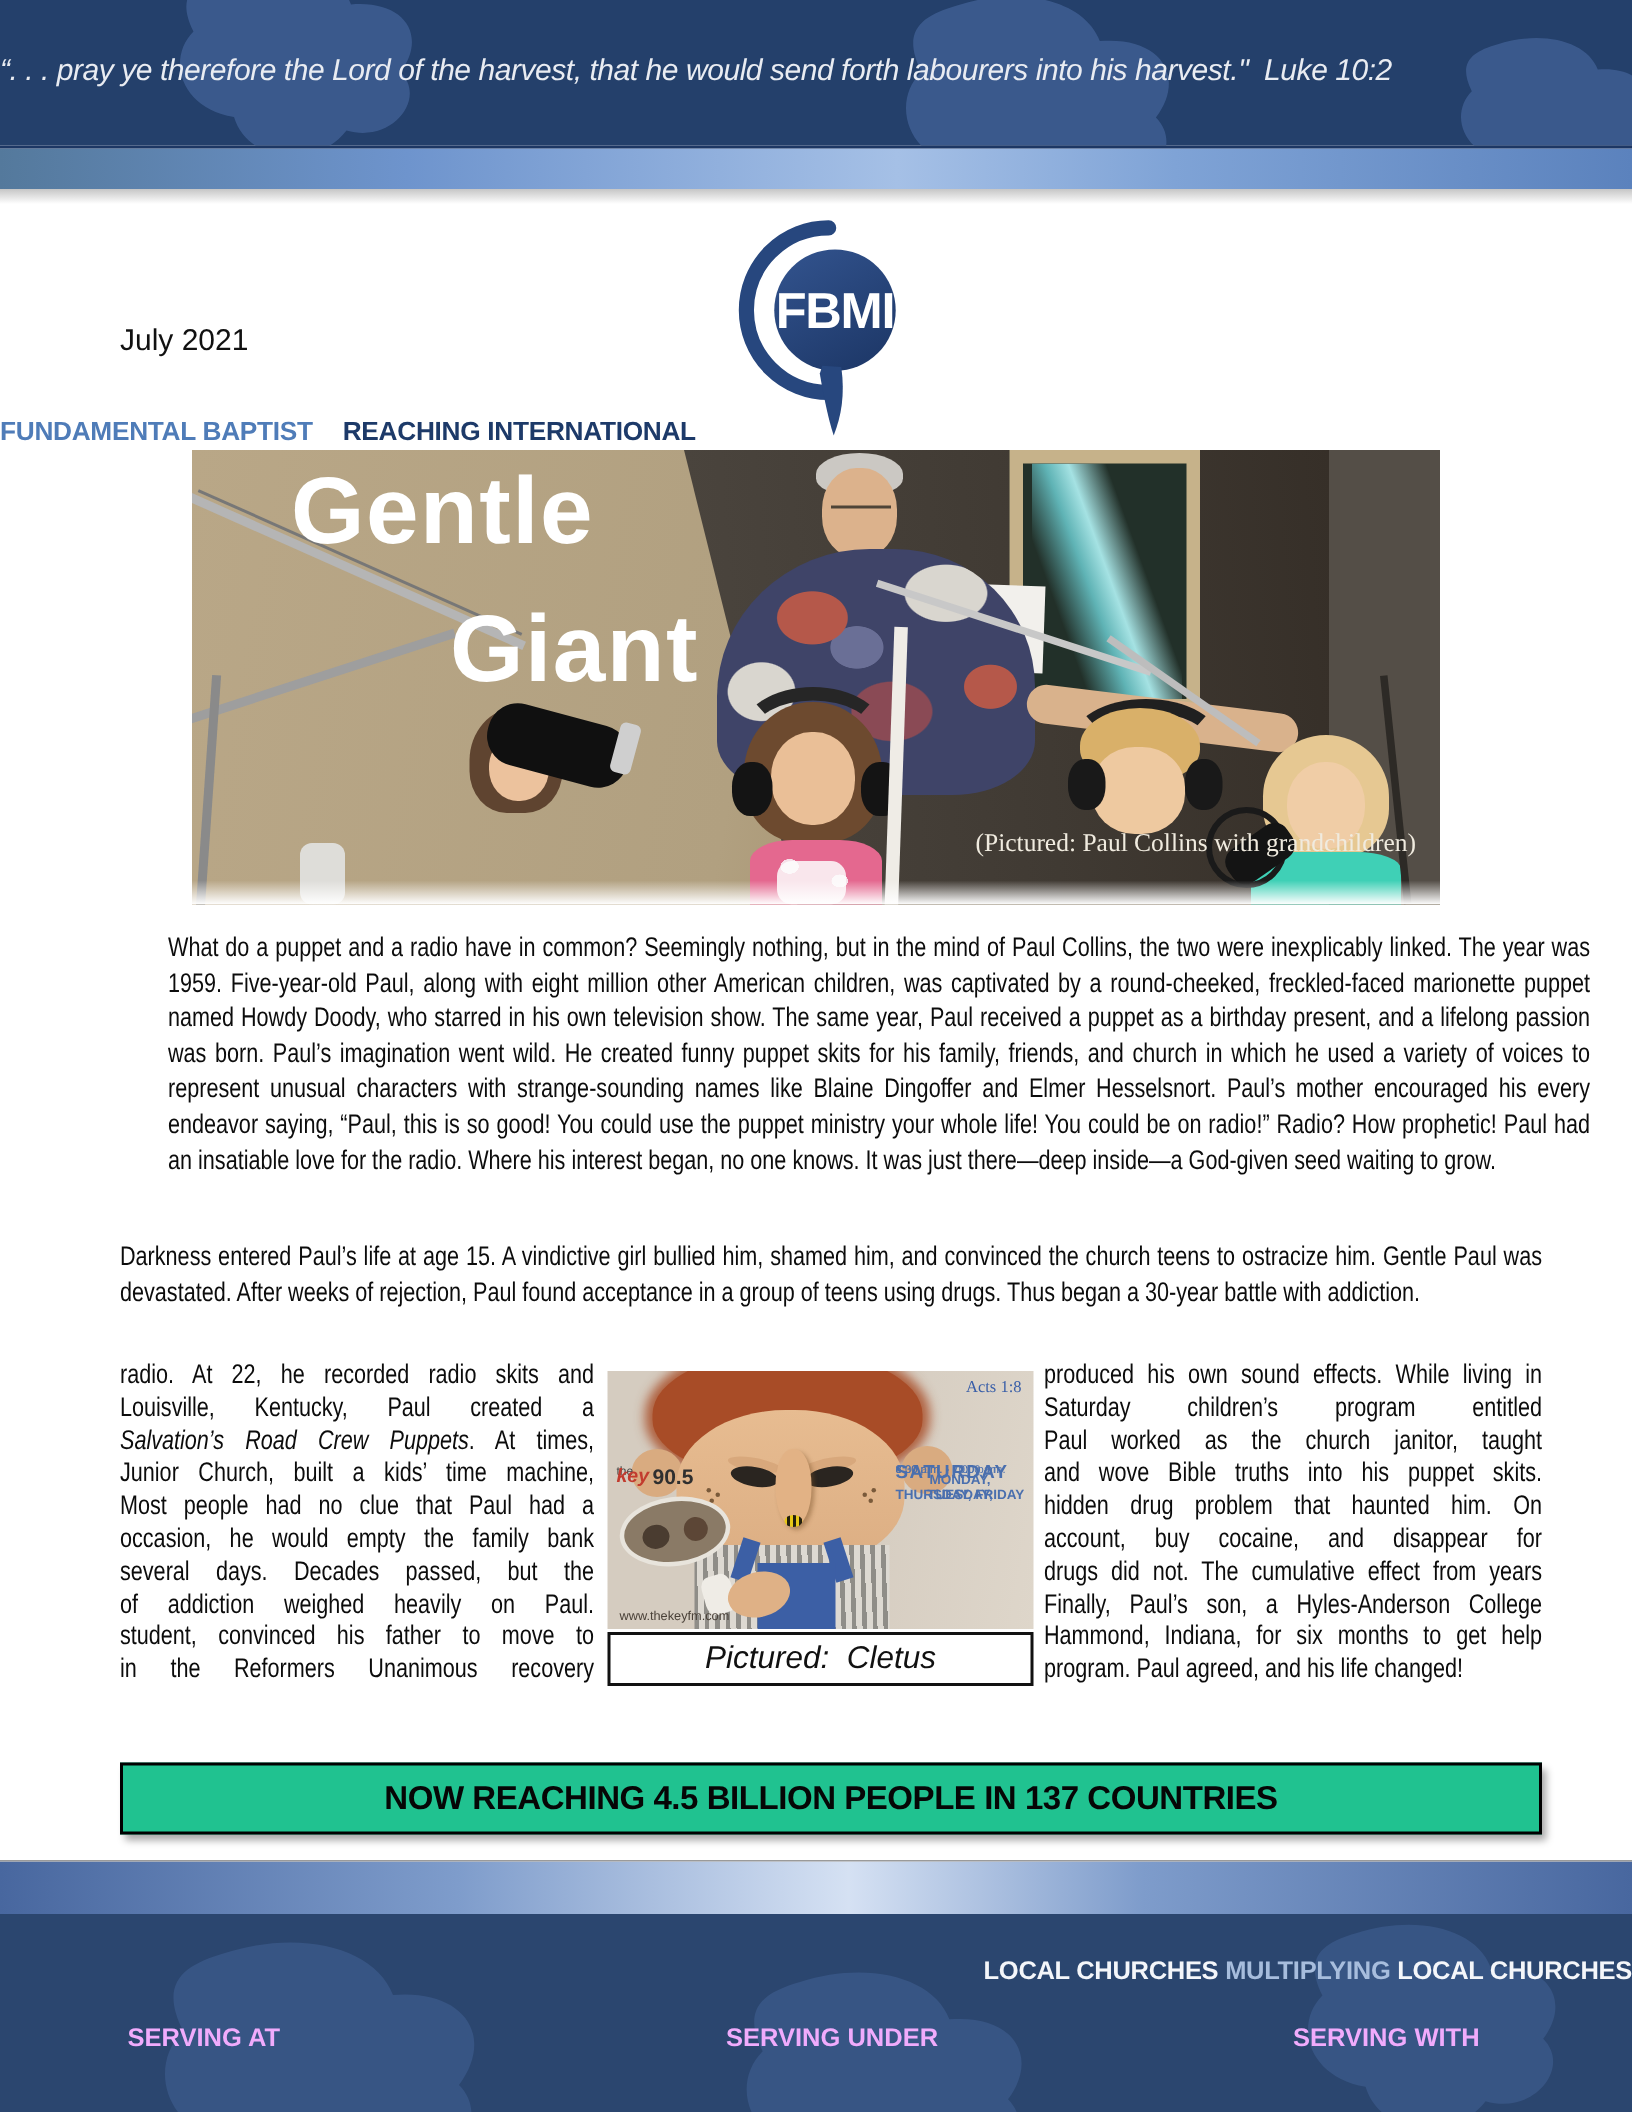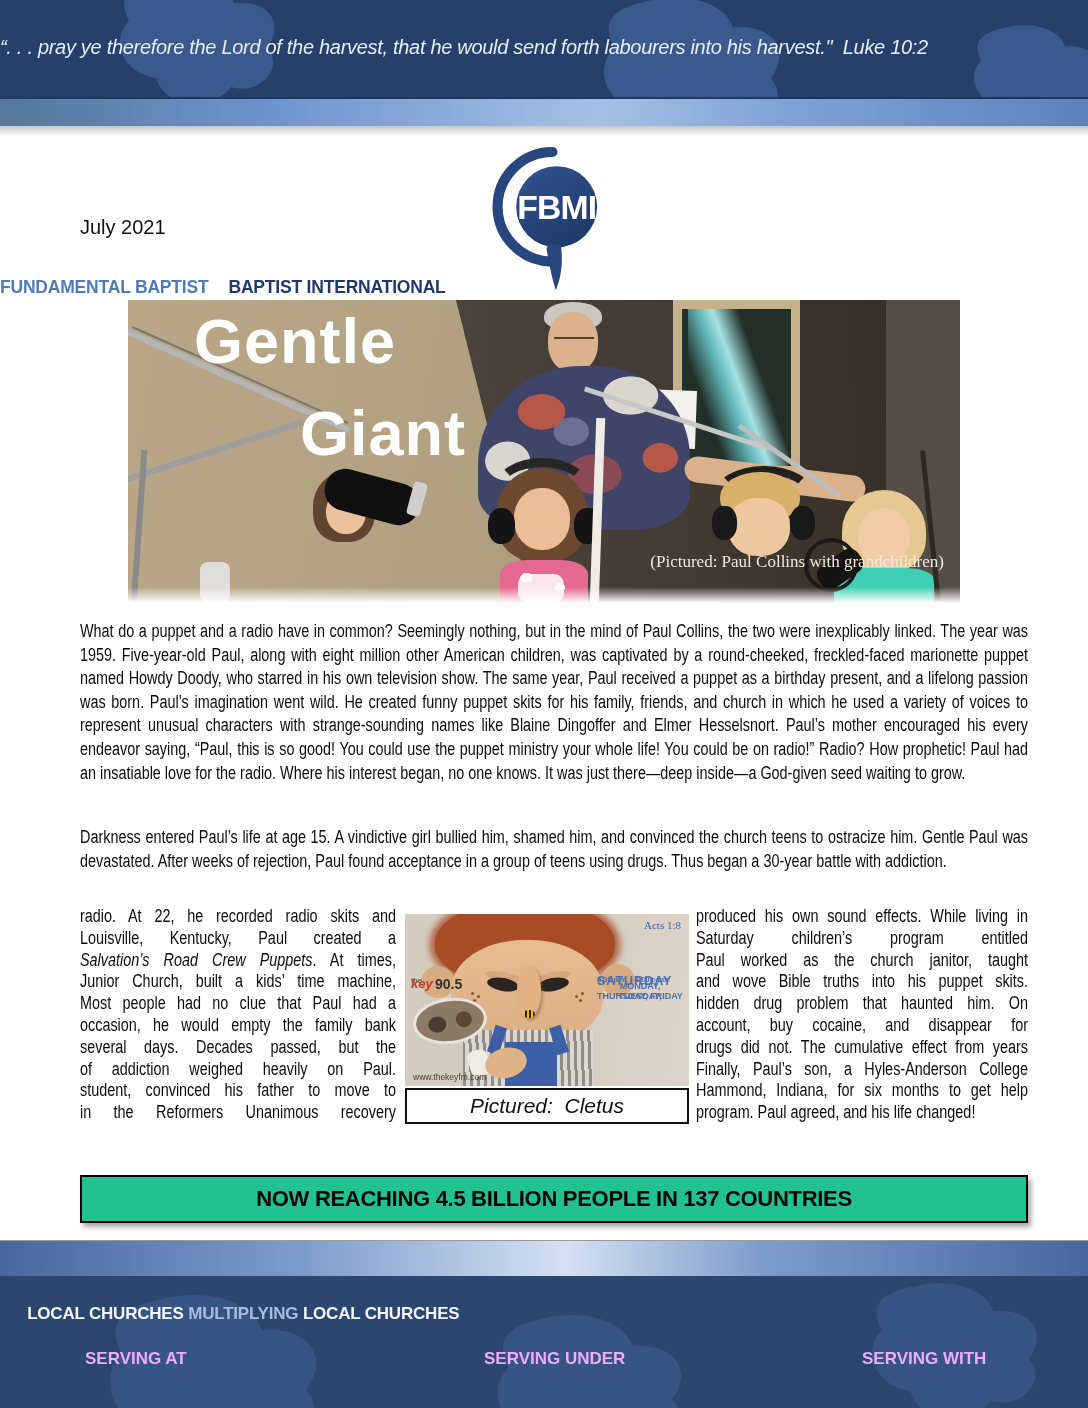--- a/index.html
+++ b/index.html
@@ -107,21 +107,21 @@
   .hero-title.t1 { left:66px; top:10px; }
   .hero-title.t2 { left:172px; top:102px; }
   .hero-caption { right:16px; top:252px; font-family:"Liberation Serif","DejaVu Serif",serif;
     font-size:17px; color:#f0ebdf; }
   .hero-fade { left:0; bottom:0; width:832px; height:16px;
     background:linear-gradient(rgba(255,255,255,0),#fff); }
   
   .para { position:absolute; left:80px; width:948px; }
   .condense { width:1185px; transform:scaleX(0.8); transform-origin:0 0;
     font-size:18px; line-height:23.6px; color:#0c0c0c; text-align:justify; }
-  .p1 { top:620px; } .p2 { top:826px; } .p3i { top:911px; }
+  .p1 { top:620px;margin-left:32px; } .p2 { top:826px; } .p3i { top:911px; }
   .p3i .condense { white-space:pre; text-align-last:justify; }
   .cols { position:absolute; left:80px; top:906px; width:948px; display:flex; }
   .colL { width:316px; } .colM { width:284px; margin:8px 7px 0 9px; } .colR { width:332px; }
   .col-inner { width:125%; transform:scaleX(0.8); transform-origin:0 0;
     font-size:18px; line-height:21.8px; color:#0c0c0c; }
   .col-inner .cline { white-space:nowrap; text-align:justify; text-align-last:justify; overflow:hidden; }
   .colR .col-inner .cline:last-child { text-align-last:left; }
   .ital { font-style:italic; }
   
   .cletus { position:relative; width:284px; height:172px; overflow:hidden;
@@ -174,21 +174,21 @@
   .green-banner { position:absolute; left:80px; top:1175px; width:948px; height:48px;
     background:#20c290; border:2px solid #000; box-shadow:3px 4px 5px rgba(0,0,0,.35);
     display:flex; align-items:center; justify-content:center; }
   .green-banner span { font-weight:bold; font-size:22px; letter-spacing:-0.3px; color:#060606; }
   
   .accent-bar.bottom { top:1240px; height:36px;
     background:linear-gradient(90deg,#48679f 0%,#7e9ccb 28%,#d5e1f3 52%,#7e9ccb 70%,#48679f 100%);
     border-top:1px solid #9a9a9a; }
   .footer { position:absolute; left:0; top:1276px; width:1088px; height:132px;
     background:#2b466f; overflow:hidden; }
-  .footer-tagline { position:absolute; left:0; top:8px; width:100%; text-align:left;
+  .footer-tagline { position:absolute; left:0; top:8px; width:100%; text-align:right;
     font-weight:bold; font-size:17px; letter-spacing:-0.2px; white-space:pre; }
   .footer-tagline .w { color:#f4f6fa; } .footer-tagline .b { color:#a7bddd; }
   .fcol { position:absolute; top:32px; font-size:16.5px; line-height:20.5px; color:#dde3ec; white-space:pre; }
   .fcol .fhead { color:#f0abfc; font-weight:bold; font-size:17px; }
   .fcol.c1 { left:85px; } .fcol.c2 { left:484px; } .fcol.c3 { left:862px; }
 </style>
 </head>
 <body>
 
 <div class="page">
@@ -216,21 +216,21 @@
           <stop offset="1" stop-color="#1f3a6b"></stop>
       </linearGradient>
     </defs>
     <path d="M125,7 A65,65 0 1 0 125,137" fill="none" stroke="#27477e" stroke-width="12" stroke-linecap="round"></path>
     <circle cx="130" cy="72" r="48" fill="url(#ballg)"></circle>
     <path d="M120,116 L135,117 C138,139 135,156 129,171 C124,156 120,134 118,122 Z" fill="#27477e"></path>
     <text x="130" y="86" text-anchor="middle" font-family="Liberation Sans, sans-serif" font-size="40" font-weight="bold" fill="#ffffff" letter-spacing="-1">FBMI</text>
   </svg>
   <div class="logo-caption">
     <span class="lc-left">FUNDAMENTAL BAPTIST</span>
-    <span class="lc-right">BAPTIST INTERNATIONAL</span>
+    <span class="lc-right">REACHING INTERNATIONAL</span>
   </div>
 
   <div class="hero">
     <div class="wall-dark"></div>
     <div class="wall-panel"></div>
     <div class="door">
         <div class="door-glass"></div>
       </div>
     <div class="paper-note"></div>
     <div class="man-hair"></div>

